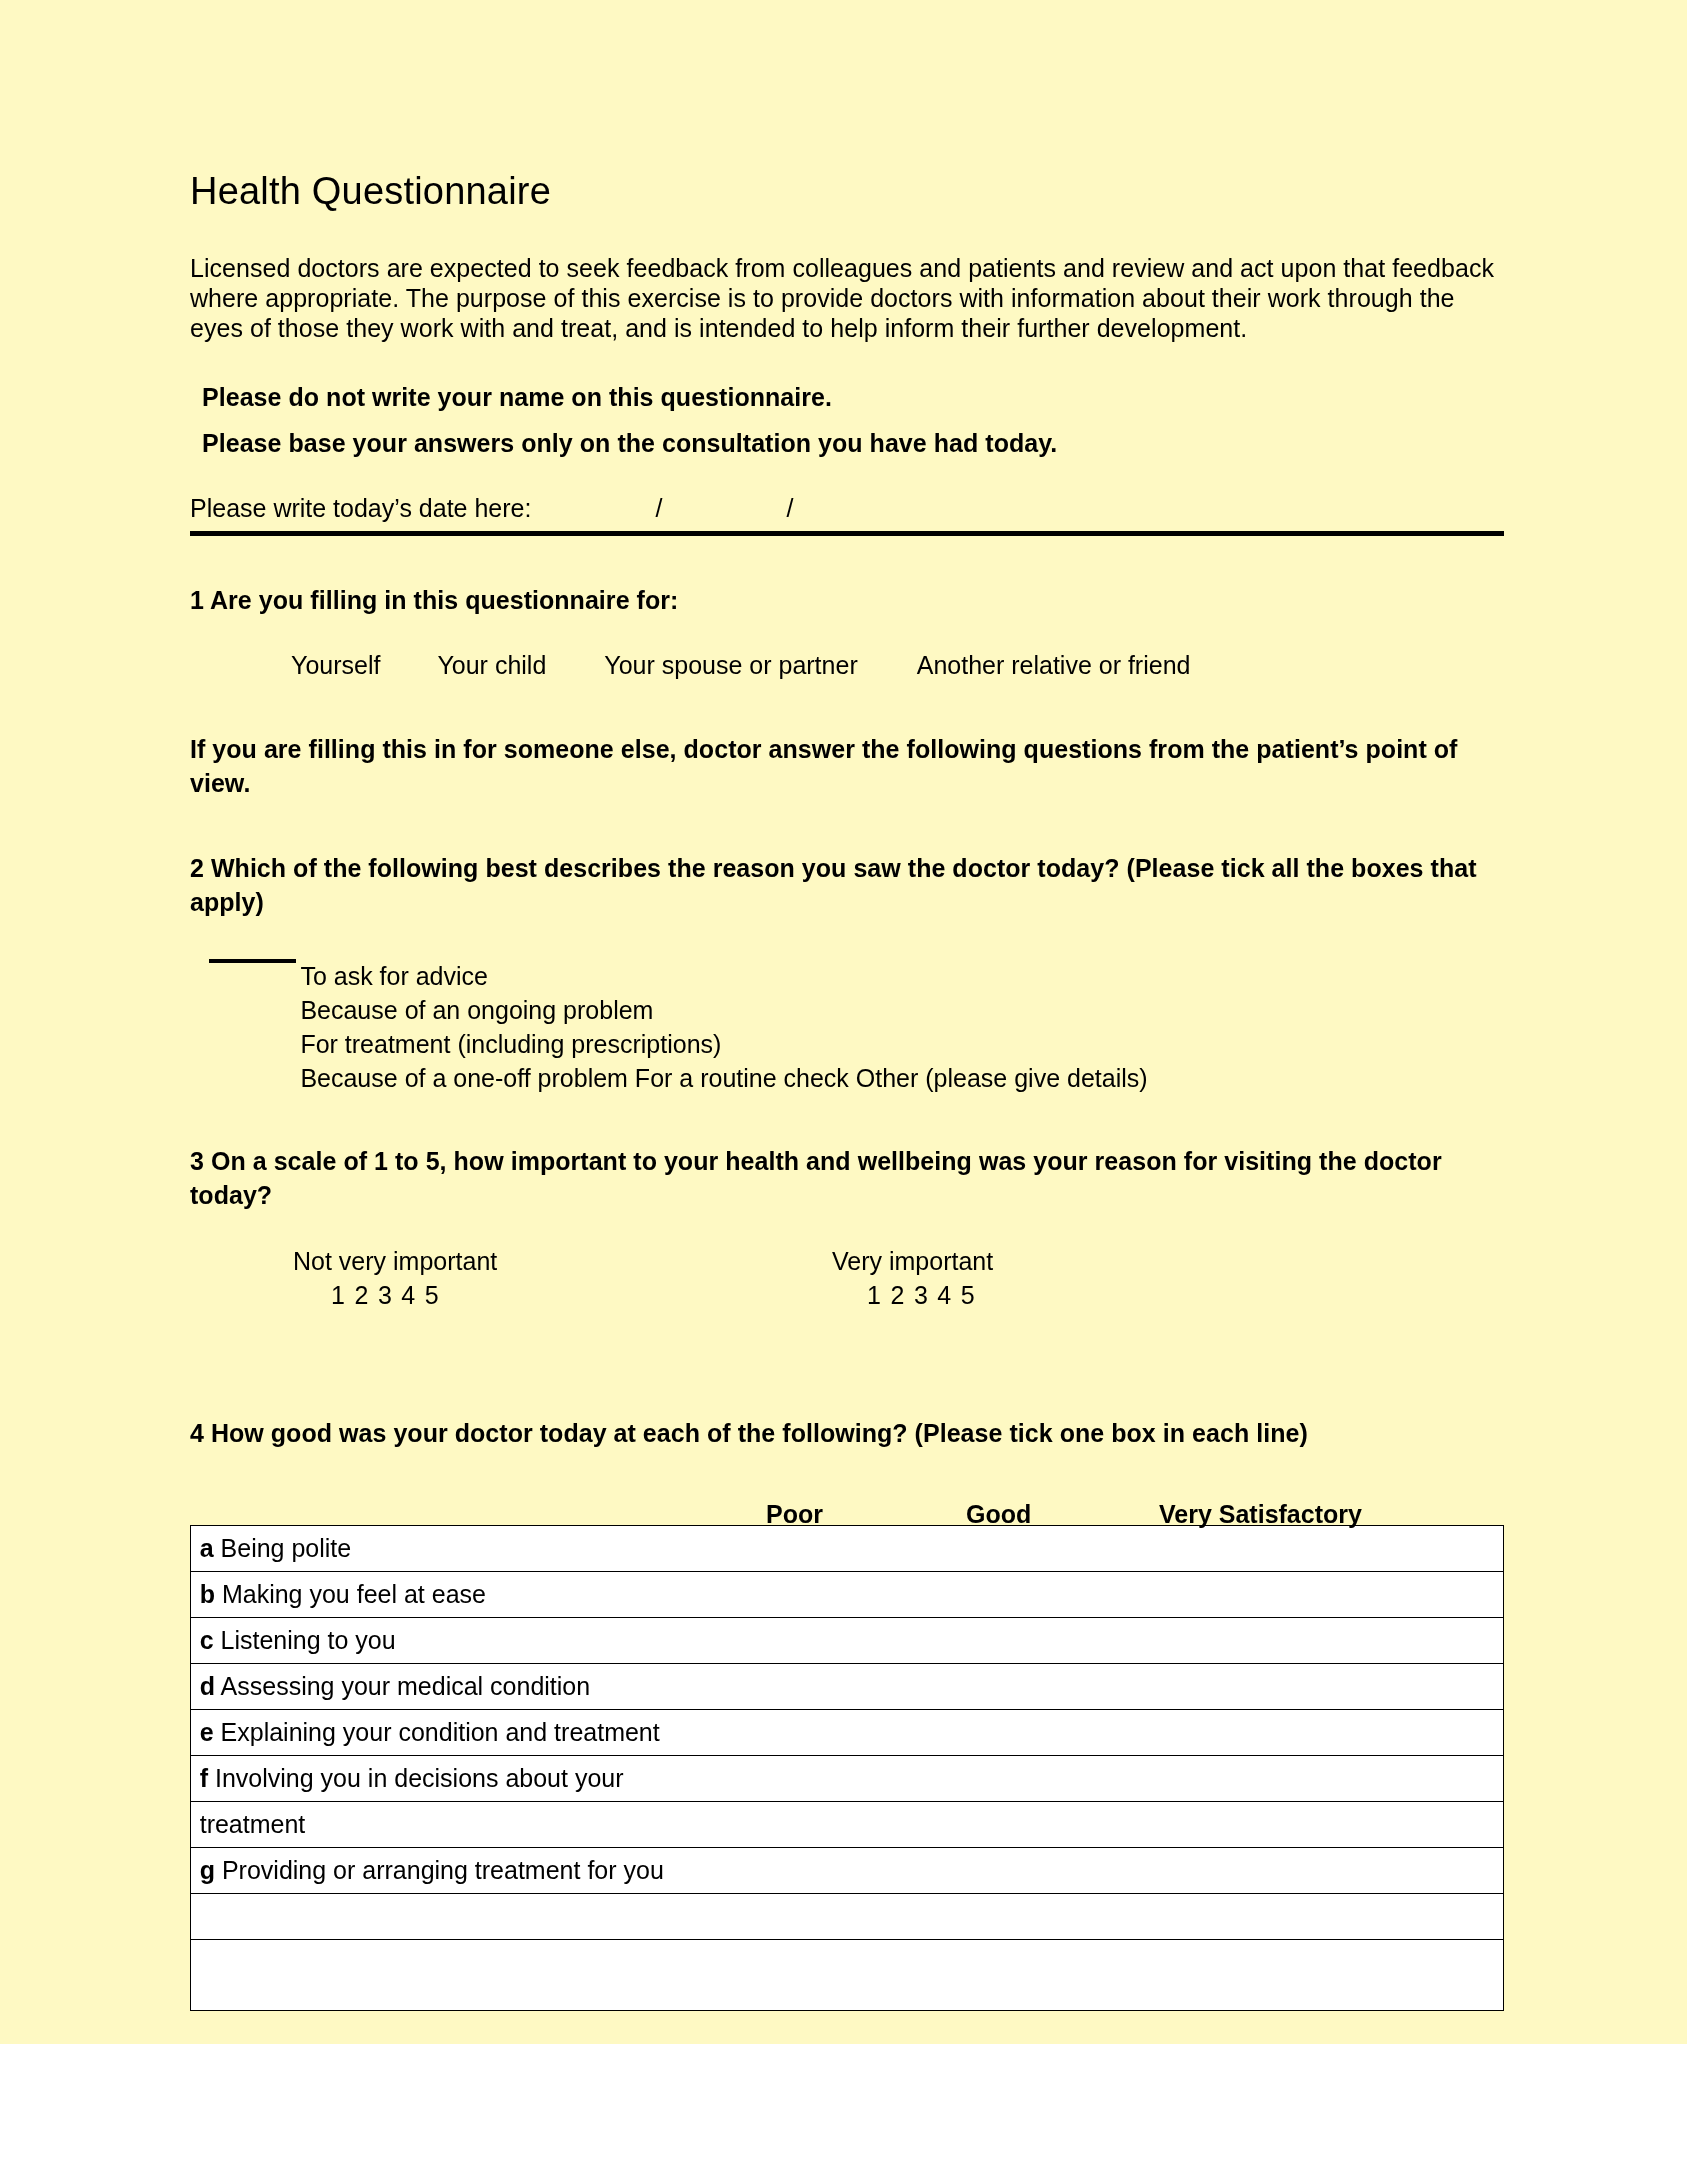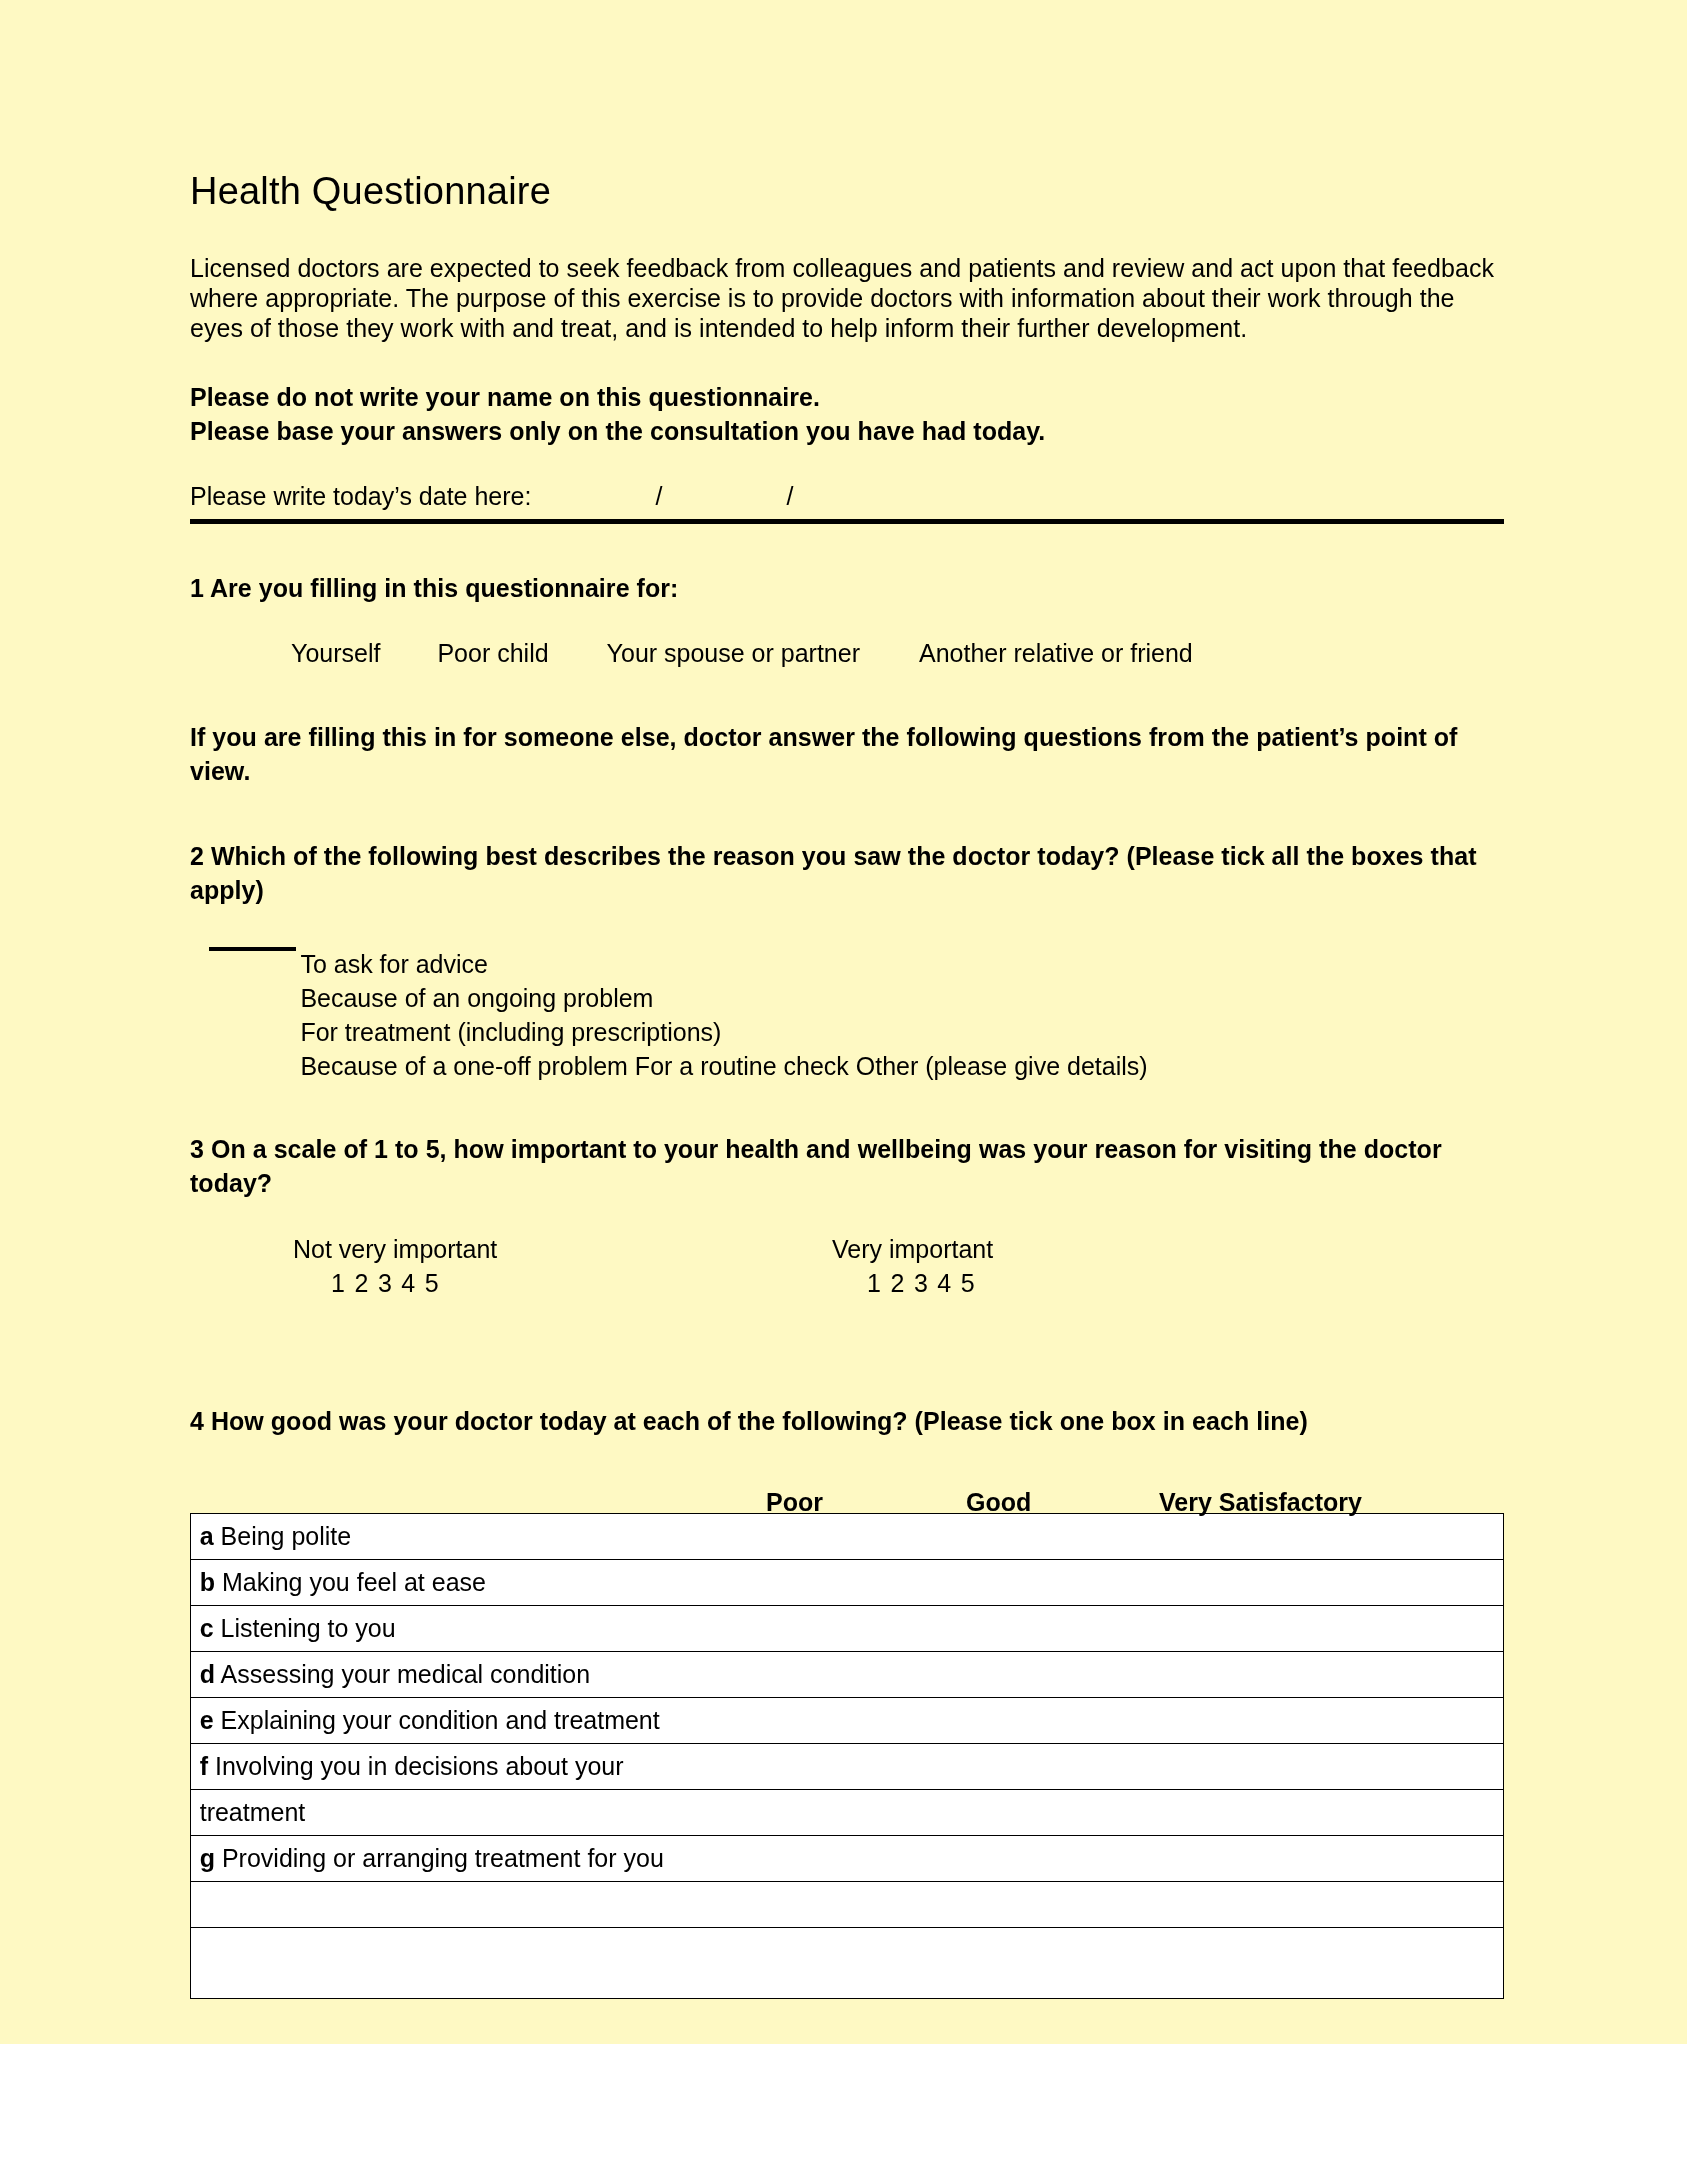--- a/index.html
+++ b/index.html
@@ -42,21 +42,21 @@
     font-size: 25px;
     line-height: 30px;
     margin: 0 0 37px 0;
     letter-spacing: 0.04px;
   }
 
   .bold-block {
     font-size: 25px;
     font-weight: bold;
     line-height: 34px;
-    margin: 0;
+    margin: 12px;
     letter-spacing: 0.04px;
   }
   .bold-block.gap-below { margin-bottom: 33px; }
 
   
   .date-line-wrap {
     margin: 0 0 0 0;
     padding-bottom: 7px;
     border-bottom: 5.2px solid #000;
     width: 1314px;
@@ -182,21 +182,21 @@
 
     <p class="bold-block">Please do not write your name on this questionnaire.</p>
     <p class="bold-block gap-below">Please base your answers only on the consultation you have had today.</p>
 
     <div class="date-line-wrap">
       <span class="date-line"><span class="lbl">Please write today’s date here:</span><span class="slash1">/</span><span class="slash2">/</span></span>
     </div>
 
     <p class="question q1">1 Are you filling in this questionnaire for:</p>
 
-    <div class="options-row"><span class="opt sp1">Yourself</span><span class="opt sp2">Poor child</span><span class="opt sp3">Your spouse or partner</span><span class="opt">Another relative or friend</span></div>
+    <div class="options-row"><span class="opt sp1">Yourself</span><span class="opt sp2">Your child</span><span class="opt sp3">Your spouse or partner</span><span class="opt">Another relative or friend</span></div>
 
     <p class="bold-block note-block">If you are filling this in for someone else, doctor answer the following questions from the patient’s point of view.</p>
 
     <p class="question q2">2 Which of the following best describes the reason you saw the doctor today? (Please tick all the boxes that apply)</p>
 
     <div class="checkbox-group">
       <div class="tall-checkbox"></div>
       <div class="checkbox-labels">
         <div>To ask for advice</div>
         <div>Because of an ongoing problem</div>

